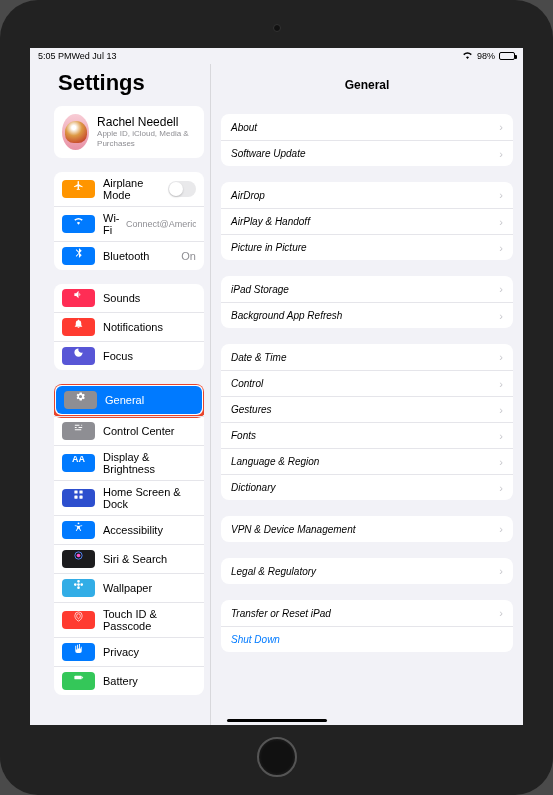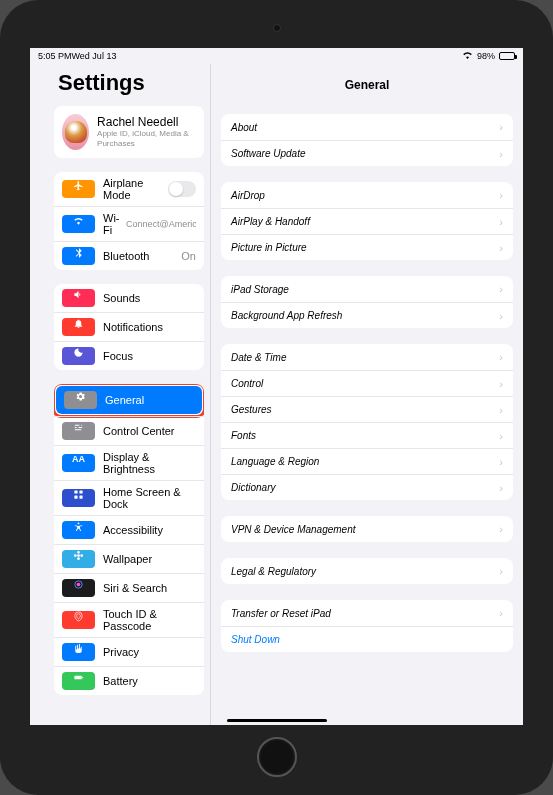--- a/index.html
+++ b/index.html
@@ -187,36 +187,36 @@
           <div class="row">
             <div class="row-icon" style="background:#007aff">
                 <svg viewBox="0 0 24 24">
                   <circle cx="12" cy="5" r="2"></circle>
                   <path d="M4 9l8 2 8-2v2l-5 1v4l3 6h-2l-3-5h-2l-3 5H6l3-6v-4L4 11z"></path>
                 </svg>
               </div>
             <div class="row-label">Accessibility</div>
           </div>
           <div class="row">
+            <div class="row-icon" style="background:#1c1c1e">
+                <svg viewBox="0 0 24 24">
+                  <circle cx="12" cy="12" r="8" fill="none" stroke="#58f" stroke-width="2"></circle>
+                  <circle cx="12" cy="12" r="4" fill="#f5c"></circle>
+                </svg>
+              </div>
+            <div class="row-label">Siri &amp; Search</div>
+          </div>
+          <div class="row">
             <div class="row-icon" style="background:#32ade6">
                 <svg viewBox="0 0 24 24">
                   <circle cx="12" cy="12" r="3"></circle>
                   <path d="M12 2a3 3 0 013 3 3 3 0 01-6 0 3 3 0 013-3zm0 14a3 3 0 013 3 3 3 0 01-6 0 3 3 0 013-3zM2 12a3 3 0 013-3 3 3 0 010 6 3 3 0 01-3-3zm14 0a3 3 0 013-3 3 3 0 010 6 3 3 0 01-3-3z"></path>
                 </svg>
               </div>
             <div class="row-label">Wallpaper</div>
-          </div>
-          <div class="row">
-            <div class="row-icon" style="background:#1c1c1e">
-                <svg viewBox="0 0 24 24">
-                  <circle cx="12" cy="12" r="8" fill="none" stroke="#58f" stroke-width="2"></circle>
-                  <circle cx="12" cy="12" r="4" fill="#f5c"></circle>
-                </svg>
-              </div>
-            <div class="row-label">Siri &amp; Search</div>
           </div>
           <div class="row">
             <div class="row-icon" style="background:#ff3b30">
                 <svg viewBox="0 0 24 24">
                   <path d="M12 2a8 8 0 018 8c0 5-3 10-8 12-5-2-8-7-8-12a8 8 0 018-8zm0 4a4 4 0 00-4 4c0 3 2 6 4 7 2-1 4-4 4-7a4 4 0 00-4-4z" fill="none" stroke="#fff" stroke-width="1.5"></path>
                 </svg>
               </div>
             <div class="row-label">Touch ID &amp; Passcode</div>
           </div>
           <div class="row">

